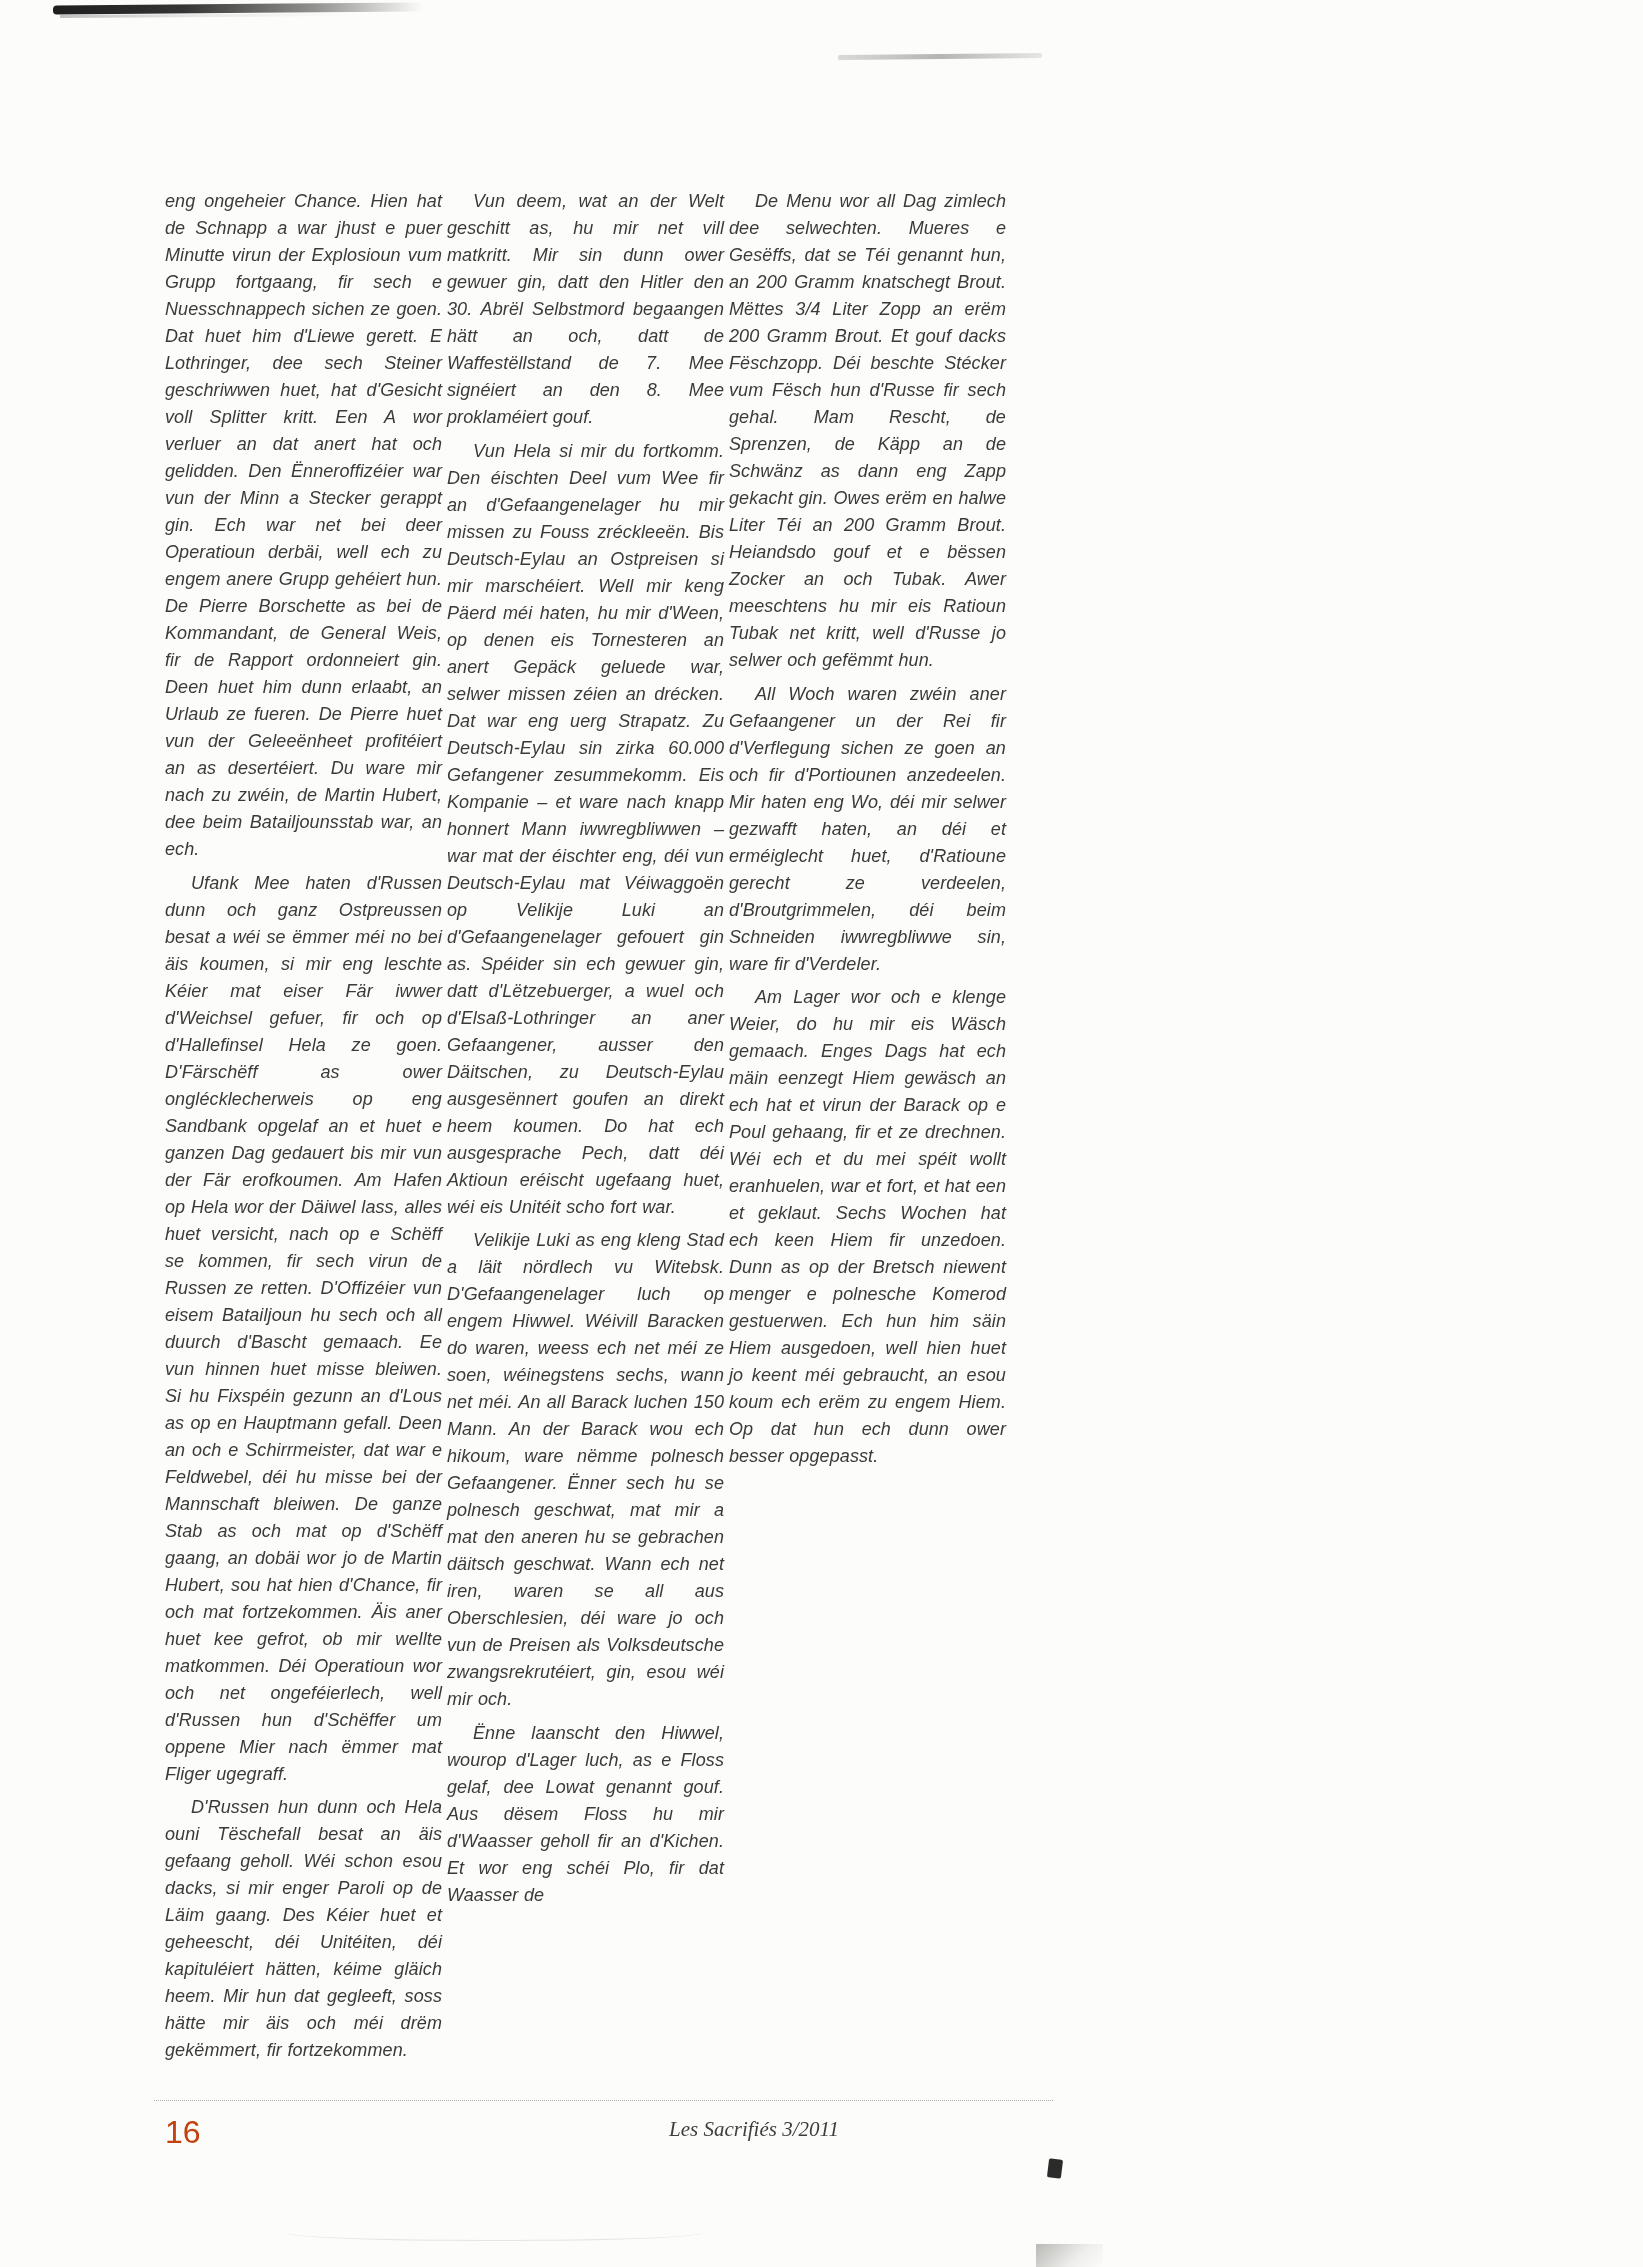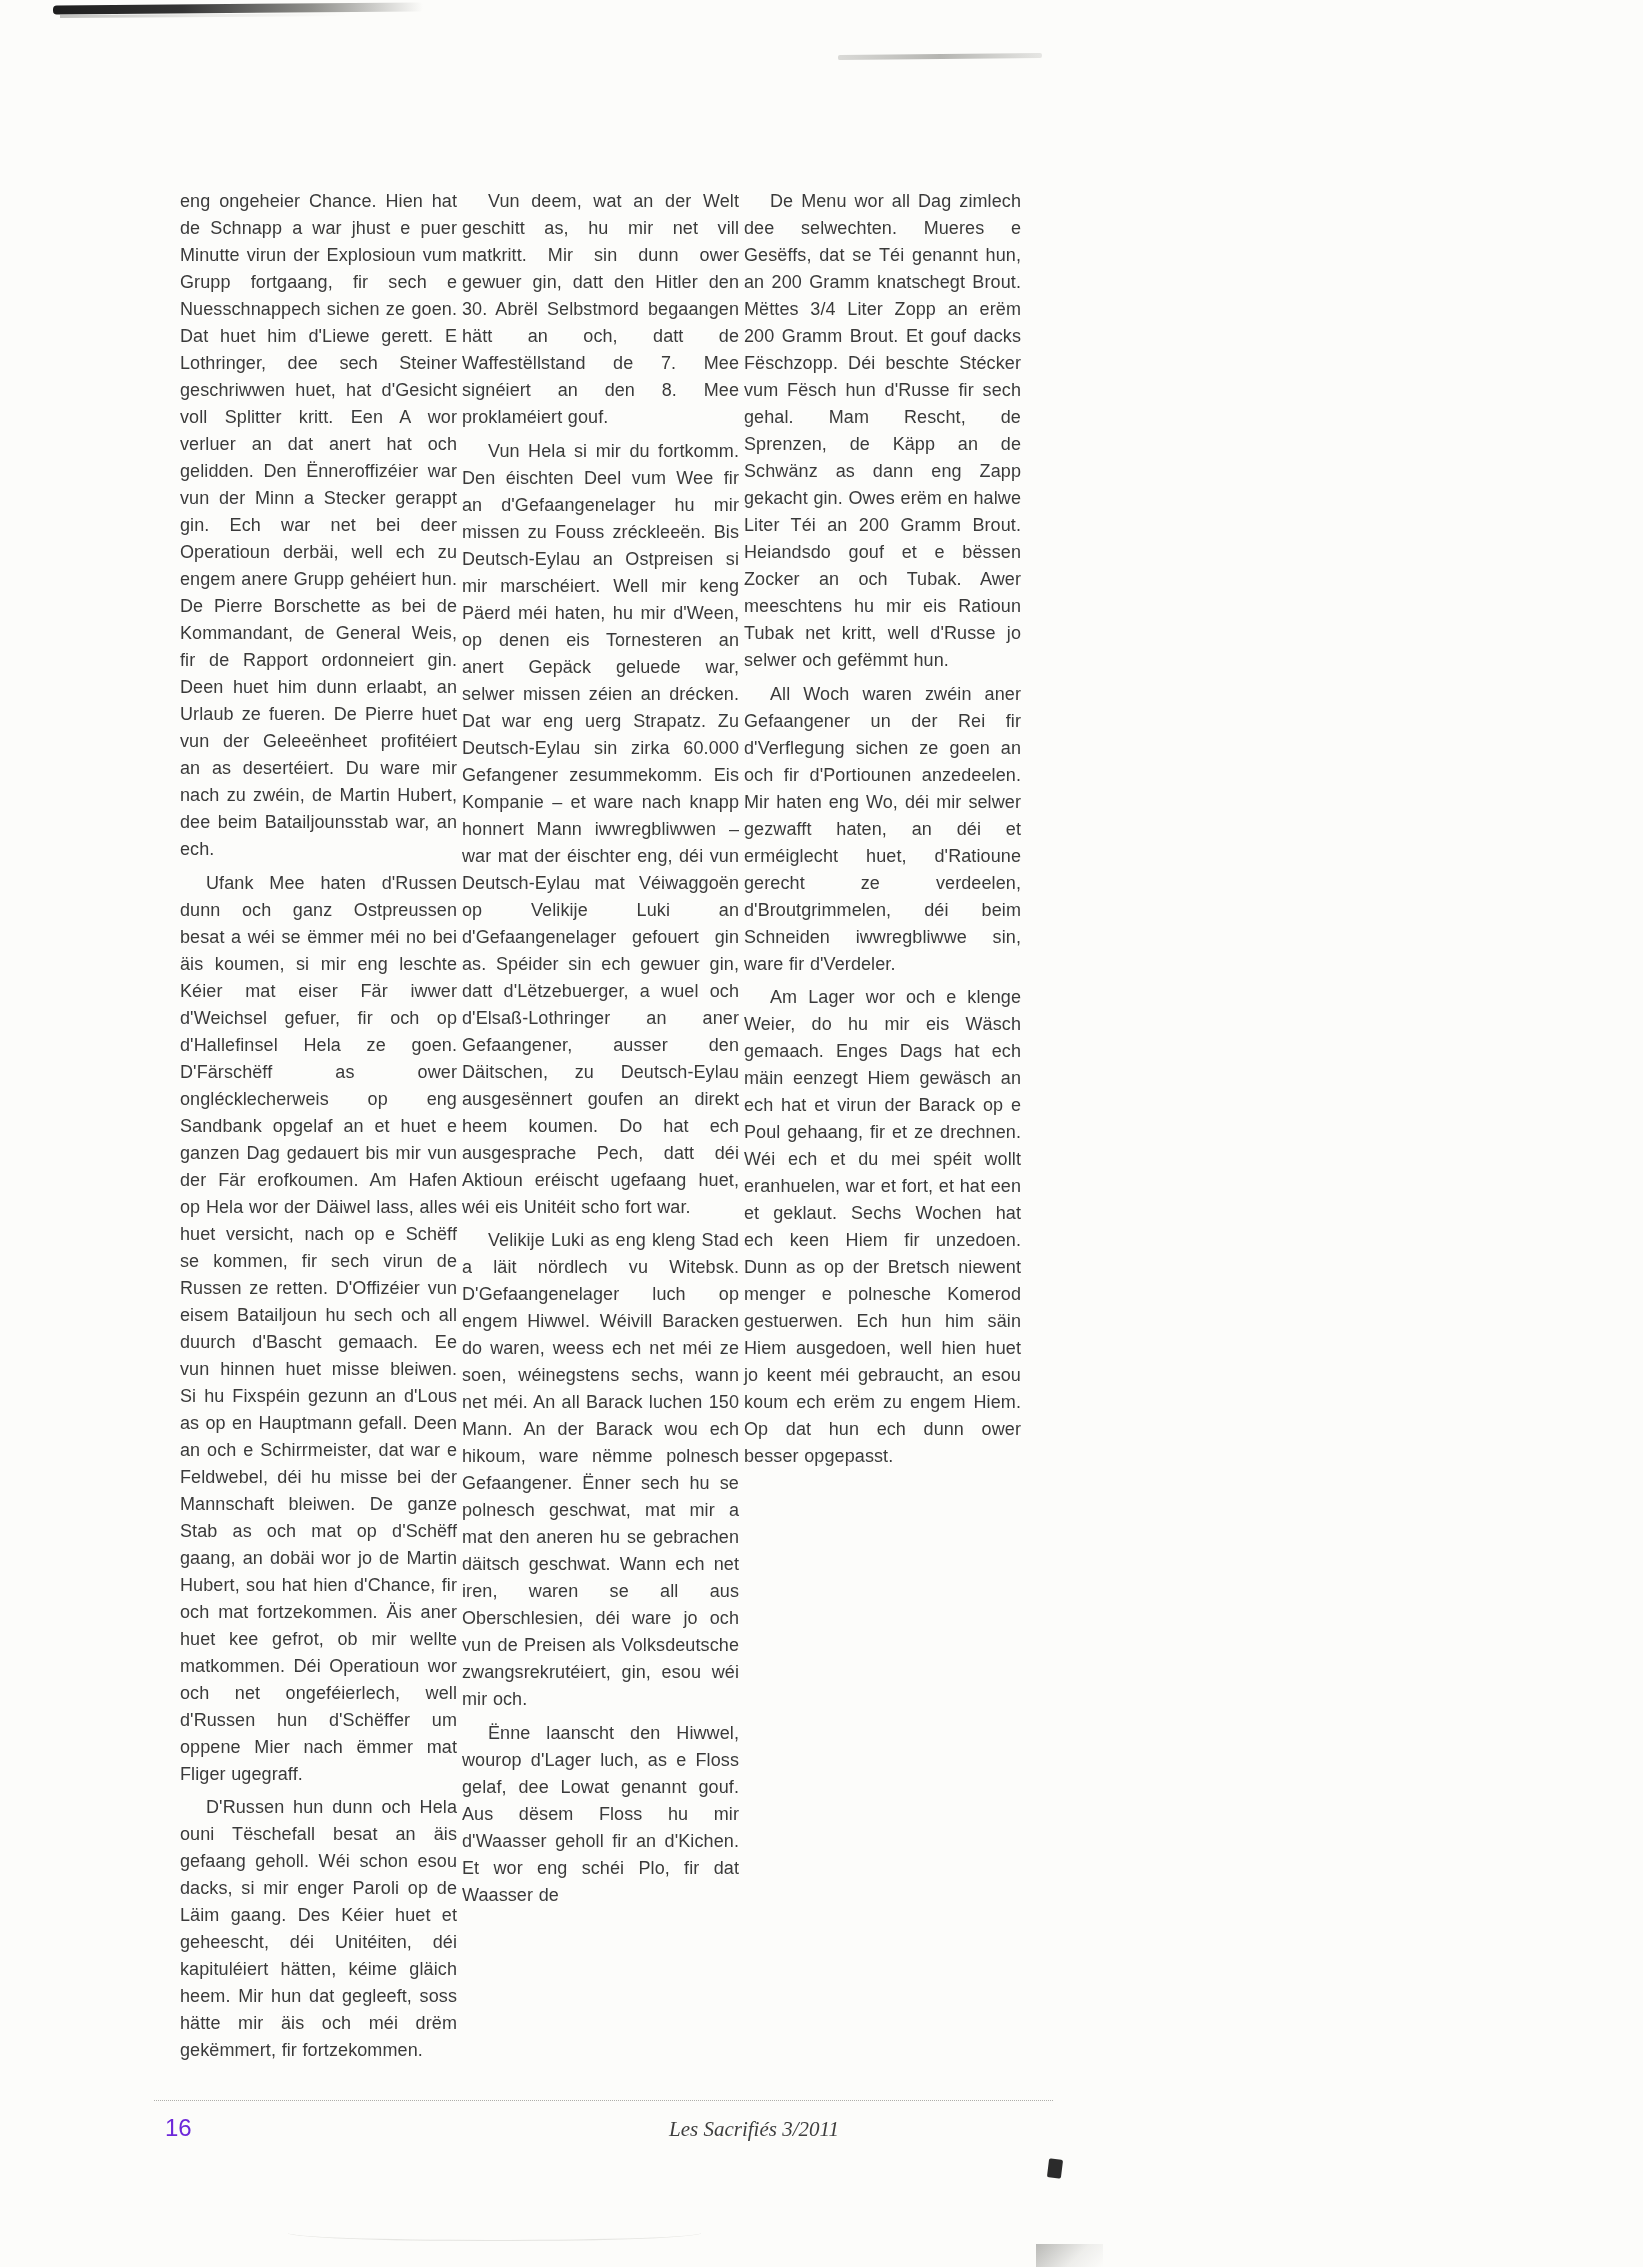--- a/index.html
+++ b/index.html
@@ -57,25 +57,26 @@
   }
   .artifact-bottom-corner {
     position: absolute;
     left: 1036px; top: 2244px;
     width: 67px; height: 23px;
     background: linear-gradient(135deg, rgba(130,130,126,0.55), rgba(180,180,176,0.2) 60%, transparent);
   }
   
   .content {
     position: absolute;
-    left: 180px;
+    left: 165px;
     top: 188px;
     width: 876px;
     display: flex;
     gap: 5px;
+    font-style: italic;
   }
   .column {
     width: 277px;
     font-size: 18px;
     line-height: 27px;
     text-align: justify;
     letter-spacing: 0.1px;
     word-spacing: 0.5px;
   }
   .column p {
@@ -88,22 +89,22 @@
   
   .footer-rule {
     position: absolute;
     left: 154px; top: 2100px;
     width: 899px;
     border-top: 1.9px dotted #aeaeaa;
   }
   .page-number {
     position: absolute;
     left: 165px; top: 2114px;
-    font-size: 24px;
-    color: #6d28d9;
+    font-size: 32px;
+    color: #c2410c;
   }
   .journal-title {
     position: absolute;
     left: 669px; top: 2117px;
     width: 384px;
     text-align: left;
     font-family: "Liberation Serif", serif;
     font-style: italic;
     font-size: 21px;
     color: #3e3e3e;

